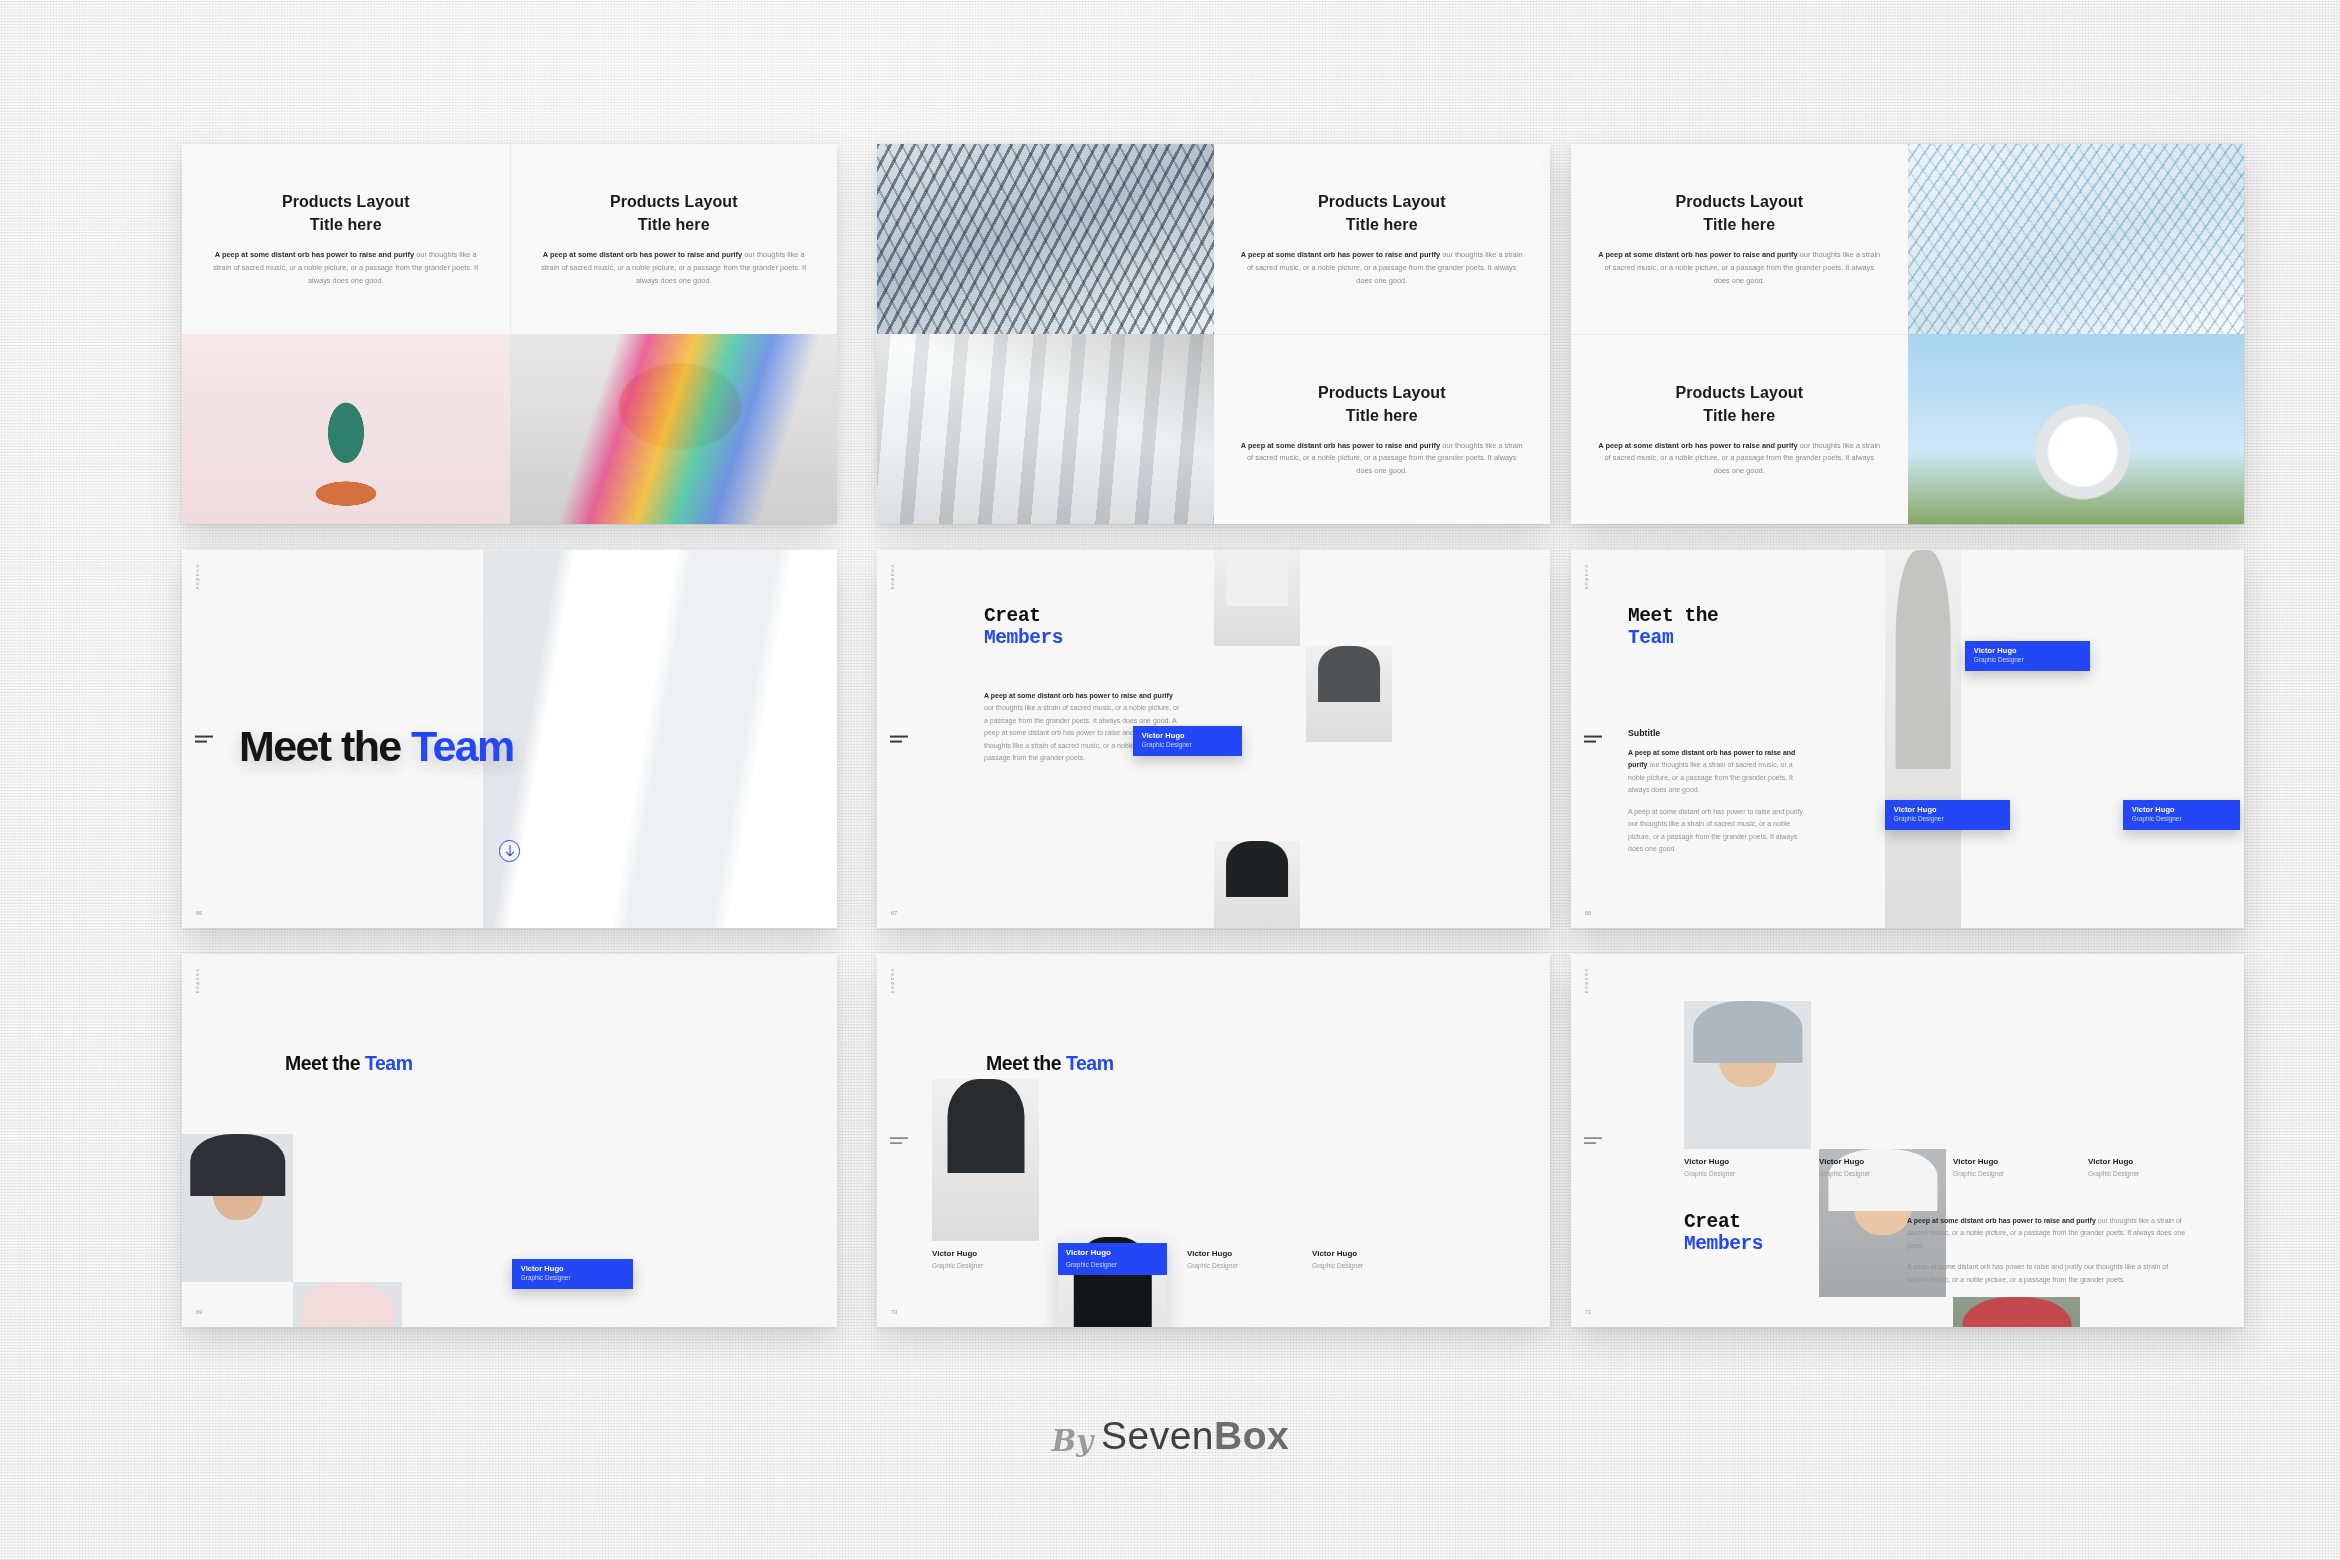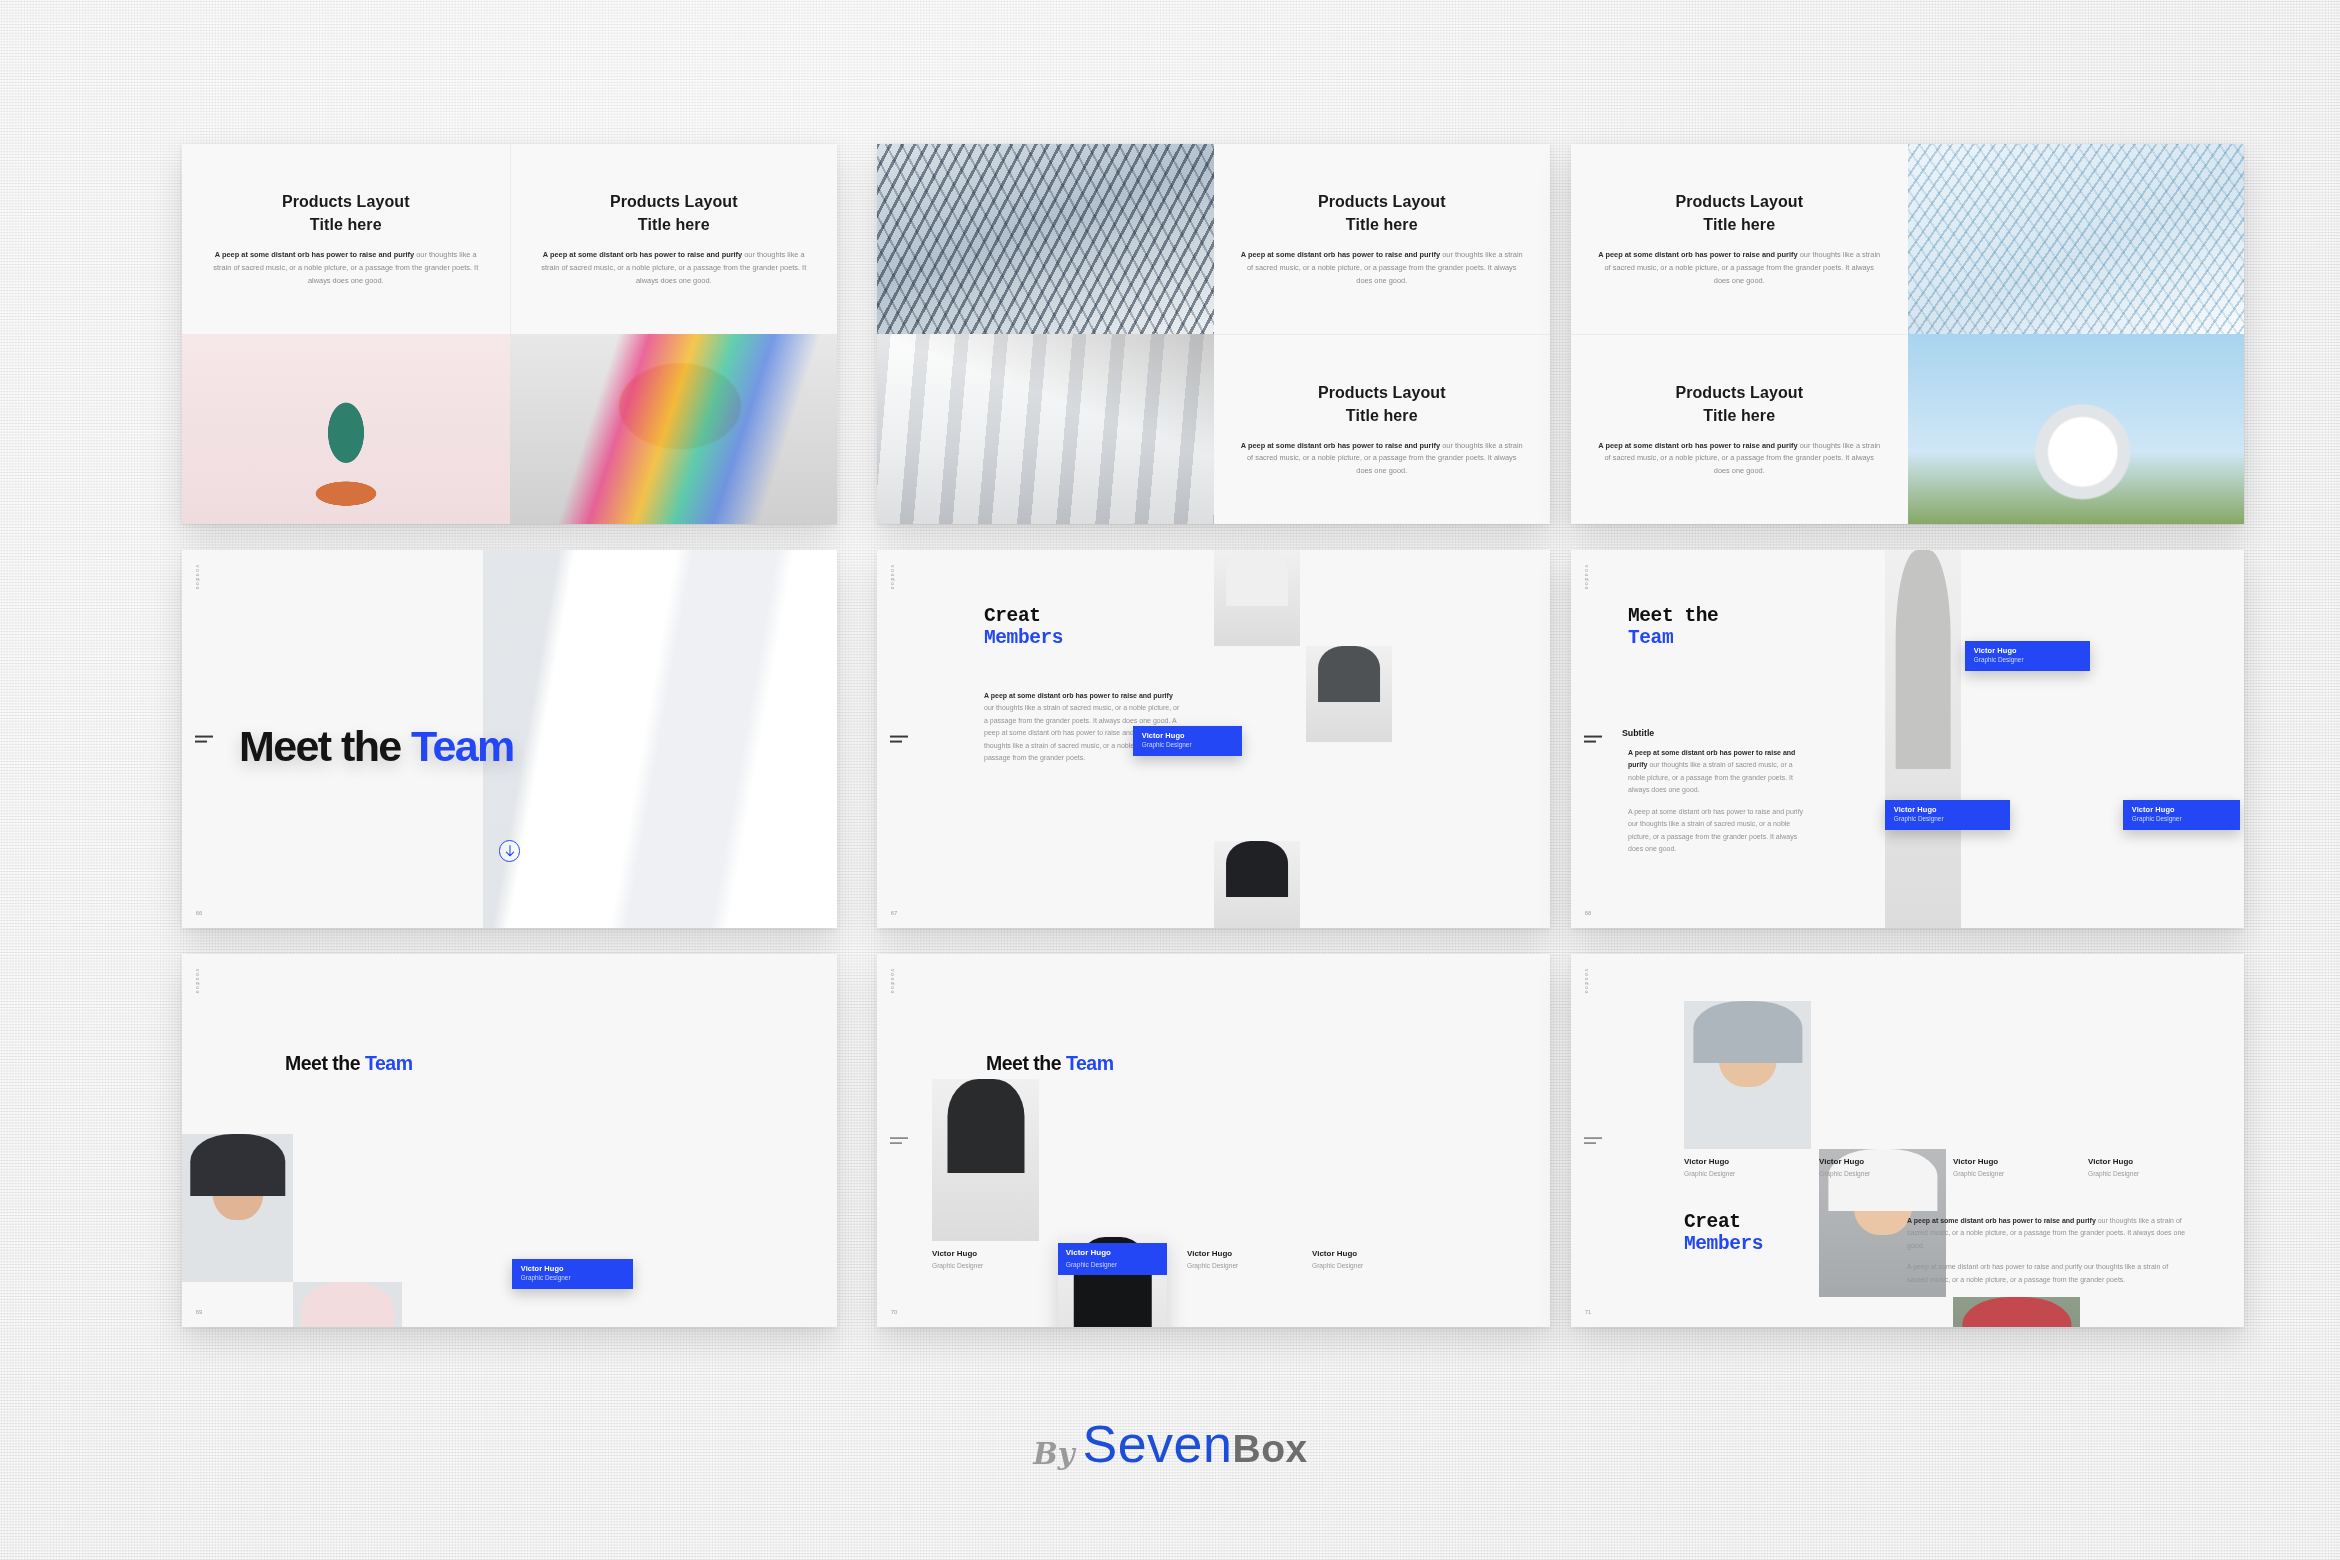--- a/index.html
+++ b/index.html
@@ -244,21 +244,21 @@
   }
   #brand .by {
     font-family: "DejaVu Serif", serif;
     font-style: italic;
     font-weight: 700;
     font-size: 29px;
     vertical-align: -2px;
     margin-right: 7.8px;
     color: #9a9a9a;
   }
-  #brand .seven { font-size: 52px; font-weight: 400; letter-spacing: 0.5px; color: #1d4ed8; }
+  #brand .seven { font-size: 39px; font-weight: 400; letter-spacing: 0.5px; color: #404040; }
   #brand .box { font-size: 39px; font-weight: 800; letter-spacing: 0.5px; color: #6d6d6d; }
 </style>
 </head>
 <body>
 
 <div id="backdrop"></div>
 
 <div id="stage">
 
   <div class="slide" style="left:142px; top:144px; width:655px; height:380px;">
@@ -404,21 +404,21 @@
       <div class="dashes">
           <i></i>
           <i></i>
         </div>
 
       <div class="h-stack" style="left:57px; top:56px;">
         <div class="l1">Meet the</div>
         <div class="l2">Team</div>
       </div>
 
-      <div class="subtitle-h" style="left:51px; top:178px;">Subtitle</div>
+      <div class="subtitle-h" style="left:57px; top:178px;">Subtitle</div>
 
       <div class="body-text" style="left:57px; top:197px; width:177px;">
         <p><b>A peep at some distant orb has power to raise and purify</b><span> our thoughts like a strain of sacred music, or a noble picture, or a passage from the grander poets. It always does one good.</span></p>
         <p>A peep at some distant orb has power to raise and purify our thoughts like a strain of sacred music, or a noble picture, or a passage from the grander poets. It always does one good.</p>
       </div>
 
       <div class="photo mono" style="--skin:#a9a29b; --cloth:#c4c4c2; left:314px; top:0;   width:76px; height:378px;"></div>
 
       <div class="namecard" style="left:394px; top:91px; width:125px;">
         <div class="nm">Victor Hugo</div>

